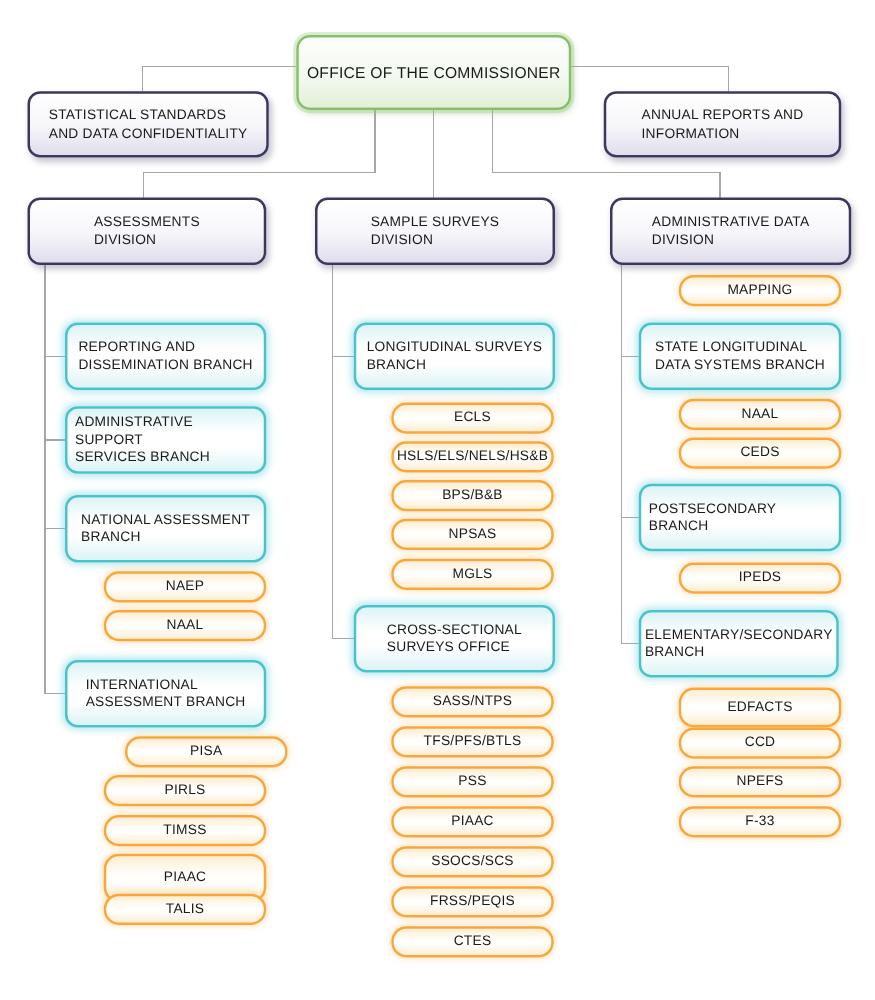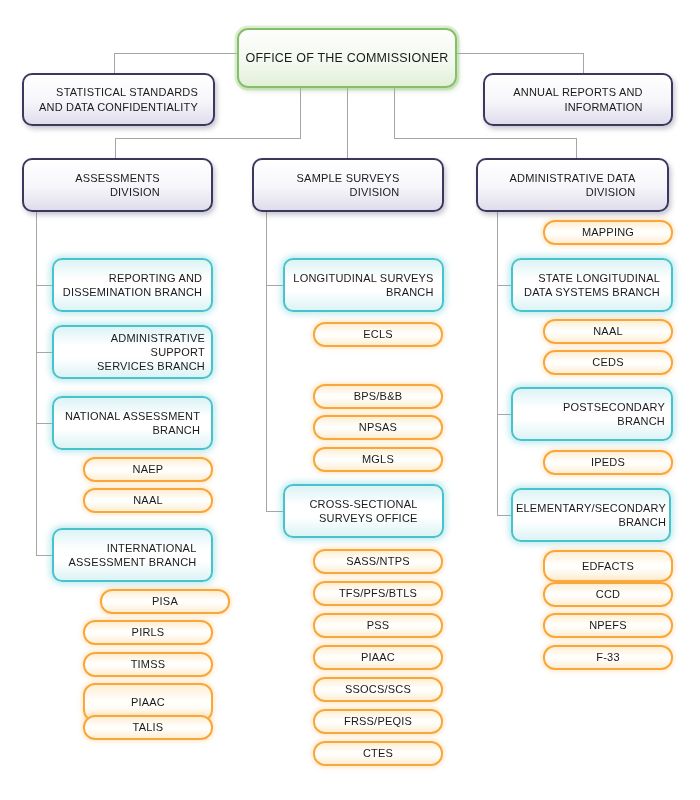--- a/index.html
+++ b/index.html
@@ -11,21 +11,21 @@
     font-family: "Liberation Sans", "DejaVu Sans", sans-serif;
     overflow: hidden;
   }
   .connectors { position: absolute; left: 0; top: 0; }
   .node {
     position: absolute;
     box-sizing: border-box;
     display: flex;
     align-items: center;
     justify-content: center;
-    text-align: right;
+    text-align: left;
     white-space: pre-line;
     color: #1a1a1a;
     font-size: 11px;
     line-height: 1.3;
     letter-spacing: 0.2px;
     border-radius: 10px;
     border: 2px solid transparent;
     padding: 2px 6px;
   }
   .node.root {
@@ -86,21 +86,21 @@
 
   <div class="node staff" style="left:22px;top:73px;width:193px;height:53px">STATISTICAL STANDARDS
 AND DATA CONFIDENTIALITY</div>
   <div class="node staff" style="left:483px;top:73px;width:190px;height:53px">ANNUAL REPORTS AND
 INFORMATION</div>
 
   <div class="node staff" style="left:22px;top:158px;width:191px;height:54px">ASSESSMENTS
 DIVISION</div>
   <div class="node staff" style="left:252px;top:158px;width:192px;height:54px">SAMPLE SURVEYS
 DIVISION</div>
-  <div class="node staff" style="left:476px;top:158px;width:193px;height:54px">ADMINISTRATIVE DATA
+  <div class="node staff" style="left:488px;top:158px;width:193px;height:54px">ADMINISTRATIVE DATA
 DIVISION</div>
 
   <div class="node branch" style="left:52px;top:258px;width:161px;height:54px">REPORTING AND
 DISSEMINATION BRANCH</div>
   <div class="node branch" style="left:52px;top:325px;width:161px;height:54px">ADMINISTRATIVE SUPPORT
 SERVICES BRANCH</div>
   <div class="node branch" style="left:52px;top:396px;width:161px;height:54px">NATIONAL ASSESSMENT
 BRANCH</div>
   <div class="node program" style="left:83px;top:457px;width:130px;height:25px">NAEP</div>
   <div class="node program" style="left:83px;top:488px;width:130px;height:25px">NAAL</div>
@@ -108,20 +108,21 @@
 ASSESSMENT BRANCH</div>
   <div class="node program" style="left:100px;top:589px;width:130px;height:25px">PISA</div>
   <div class="node program" style="left:83px;top:620px;width:130px;height:25px">PIRLS</div>
   <div class="node program" style="left:83px;top:652px;width:130px;height:25px">TIMSS</div>
   <div class="node program" style="left:83px;top:683px;width:130px;height:39px">PIAAC</div>
   <div class="node program" style="left:83px;top:715px;width:130px;height:25px">TALIS</div>
 
   <div class="node branch" style="left:283px;top:258px;width:161px;height:54px">LONGITUDINAL SURVEYS
 BRANCH</div>
   <div class="node program" style="left:313px;top:322px;width:130px;height:25px">ECLS</div>
+  <div class="node program" style="left:313px;top:353px;width:130px;height:25px">HSLS/ELS/NELS/HS&amp;B</div>
   <div class="node program" style="left:313px;top:384px;width:130px;height:25px">BPS/B&amp;B</div>
   <div class="node program" style="left:313px;top:415px;width:130px;height:25px">NPSAS</div>
   <div class="node program" style="left:313px;top:447px;width:130px;height:25px">MGLS</div>
   <div class="node branch" style="left:283px;top:484px;width:161px;height:54px">CROSS-SECTIONAL
 SURVEYS OFFICE</div>
   <div class="node program" style="left:313px;top:549px;width:130px;height:25px">SASS/NTPS</div>
   <div class="node program" style="left:313px;top:581px;width:130px;height:25px">TFS/PFS/BTLS</div>
   <div class="node program" style="left:313px;top:613px;width:130px;height:25px">PSS</div>
   <div class="node program" style="left:313px;top:645px;width:130px;height:25px">PIAAC</div>
   <div class="node program" style="left:313px;top:677px;width:130px;height:25px">SSOCS/SCS</div>

